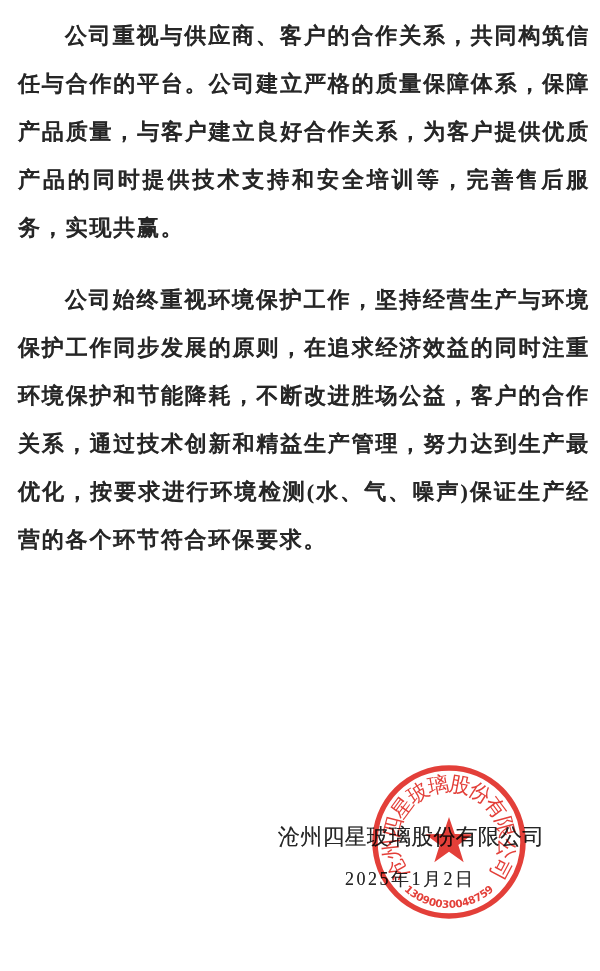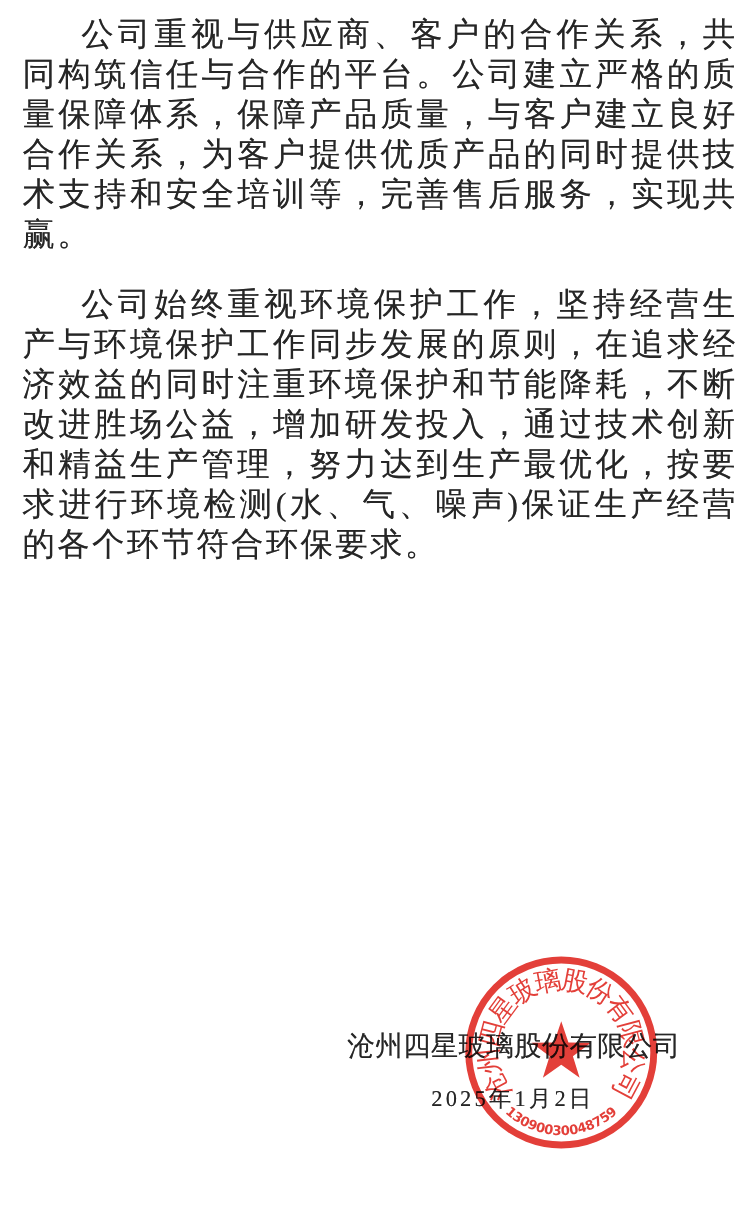--- a/index.html
+++ b/index.html
@@ -11,27 +11,28 @@
     font-family:"Liberation Serif","DejaVu Serif",serif;
     color:var(--ink,#262626);
   }
   .doc-body{
     position:absolute;
     left:18px;top:12px;
     width:572px;
   }
   .doc-body p{
     margin:0 0 24px 0;
-    font-size:26px;
-    line-height:32px;
+    font-size:22px;
+    line-height:48px;
     letter-spacing:1.8px;
     text-align:justify;
     text-justify:inter-character;
     text-indent:47px;
     text-shadow:0 0 0.4px rgba(0,0,0,0.45);
+    font-weight:bold;
   }
   .sig-company{
     position:absolute;
     top:824px;left:278px;
     font-size:22px;line-height:26px;
     letter-spacing:0.2px;
     white-space:nowrap;
     text-shadow:0 0 0.4px rgba(0,0,0,0.45);
   }
   .sig-date{
@@ -63,21 +64,21 @@
     font-family:"DejaVu Sans","Liberation Sans",sans-serif;
   }
 </style>
 </head>
 <body>
 
 <div class="page" style="--seal: #e02a23; --ink: #262626; --paper: #ffffff;">
 
   <div class="doc-body">
     <p>公司重视与供应商、客户的合作关系，共同构筑信任与合作的平台。公司建立严格的质量保障体系，保障产品质量，与客户建立良好合作关系，为客户提供优质产品的同时提供技术支持和安全培训等，完善售后服务，实现共赢。</p>
-    <p>公司始终重视环境保护工作，坚持经营生产与环境保护工作同步发展的原则，在追求经济效益的同时注重环境保护和节能降耗，不断改进胜场公益，增加研发投入，通过技术创新和精益生产管理，努力达到生产最优化，按要求进行环境检测(水、气、噪声)保证生产经营的各个环节符合环保要求。</p>
+    <p>公司始终重视环境保护工作，坚持经营生产与环境保护工作同步发展的原则，在追求经济效益的同时注重环境保护和节能降耗，不断改进胜场公益，客户的合作关系，通过技术创新和精益生产管理，努力达到生产最优化，按要求进行环境检测(水、气、噪声)保证生产经营的各个环节符合环保要求。</p>
   </div>
 
   <div class="sig-company">沧州四星玻璃股份有限公司</div>
 
   <div class="sig-date">2025年1月2日</div>
 
   <svg class="seal" viewBox="0 0 600 971" xmlns="http://www.w3.org/2000/svg" aria-hidden="true">
     <circle class="seal-ring" cx="449" cy="842" r="74"></circle>
     <polygon class="seal-star" transform="translate(449 842)" points="0,-25 5.76,-7.93 23.78,-7.73 9.32,3.03 14.69,20.23 0,9.8 -14.69,20.23 -9.32,3.03 -23.78,-7.73 -5.76,-7.93"></polygon>
     <g id="seal-arc-text">

